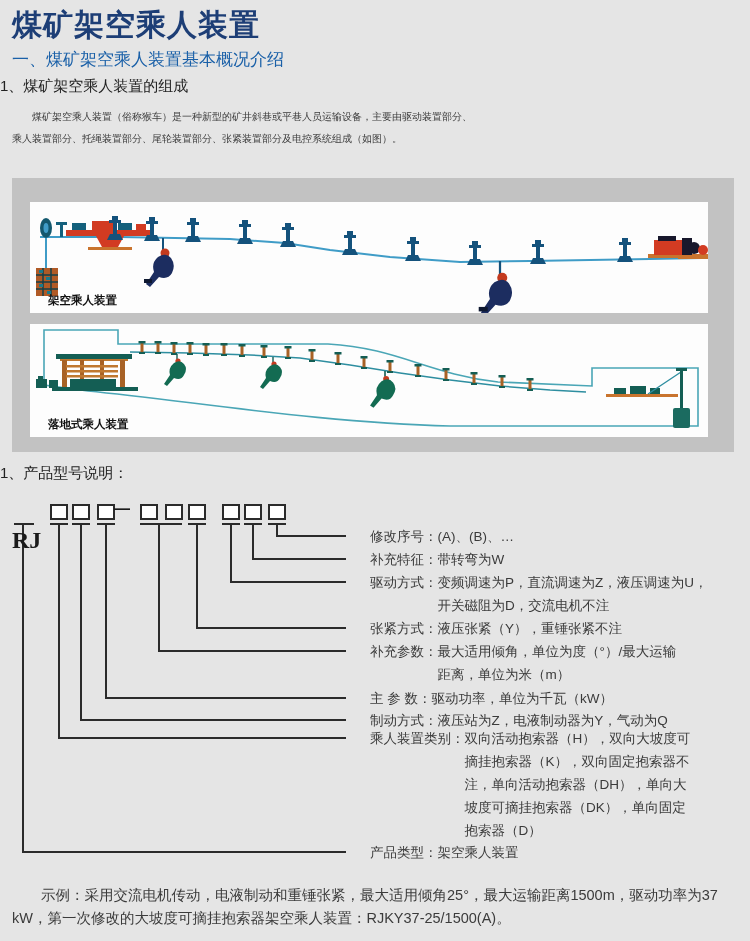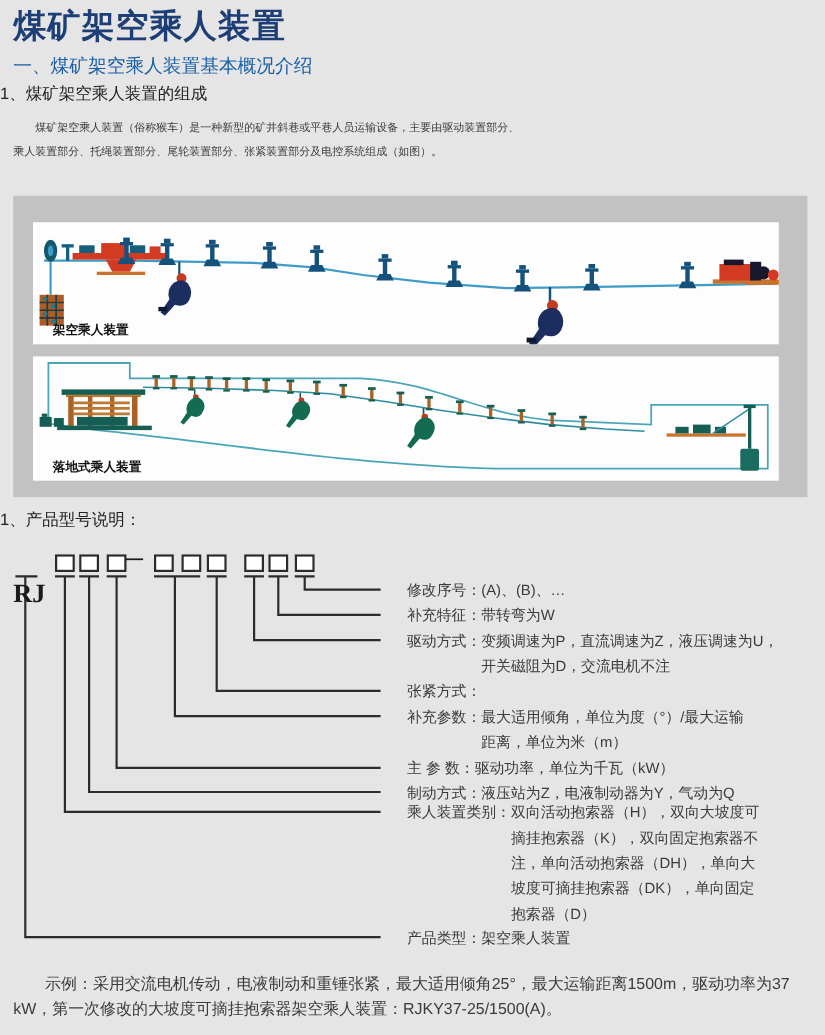--- a/index.html
+++ b/index.html
@@ -238,20 +238,21 @@
       <span class="lname">补充特征：</span>
         <span class="ltext">带转弯为W</span>
     </div>
     <div class="mlabel" style="top:73px">
       <span class="lname">驱动方式：</span>
         <span class="ltext">变频调速为P，直流调速为Z，液压调速为U，
 开关磁阻为D，交流电机不注</span>
     </div>
     <div class="mlabel" style="top:119px">
       <span class="lname">张紧方式：</span>
+        <span class="ltext">液压张紧（Y），重锤张紧不注</span>
     </div>
     <div class="mlabel" style="top:142px">
       <span class="lname">补充参数：</span>
         <span class="ltext">最大适用倾角，单位为度（°）/最大运输
 距离，单位为米（m）</span>
     </div>
     <div class="mlabel" style="top:189px">
       <span class="lname">主 参 数：</span>
         <span class="ltext">驱动功率，单位为千瓦（kW）</span>
     </div>

